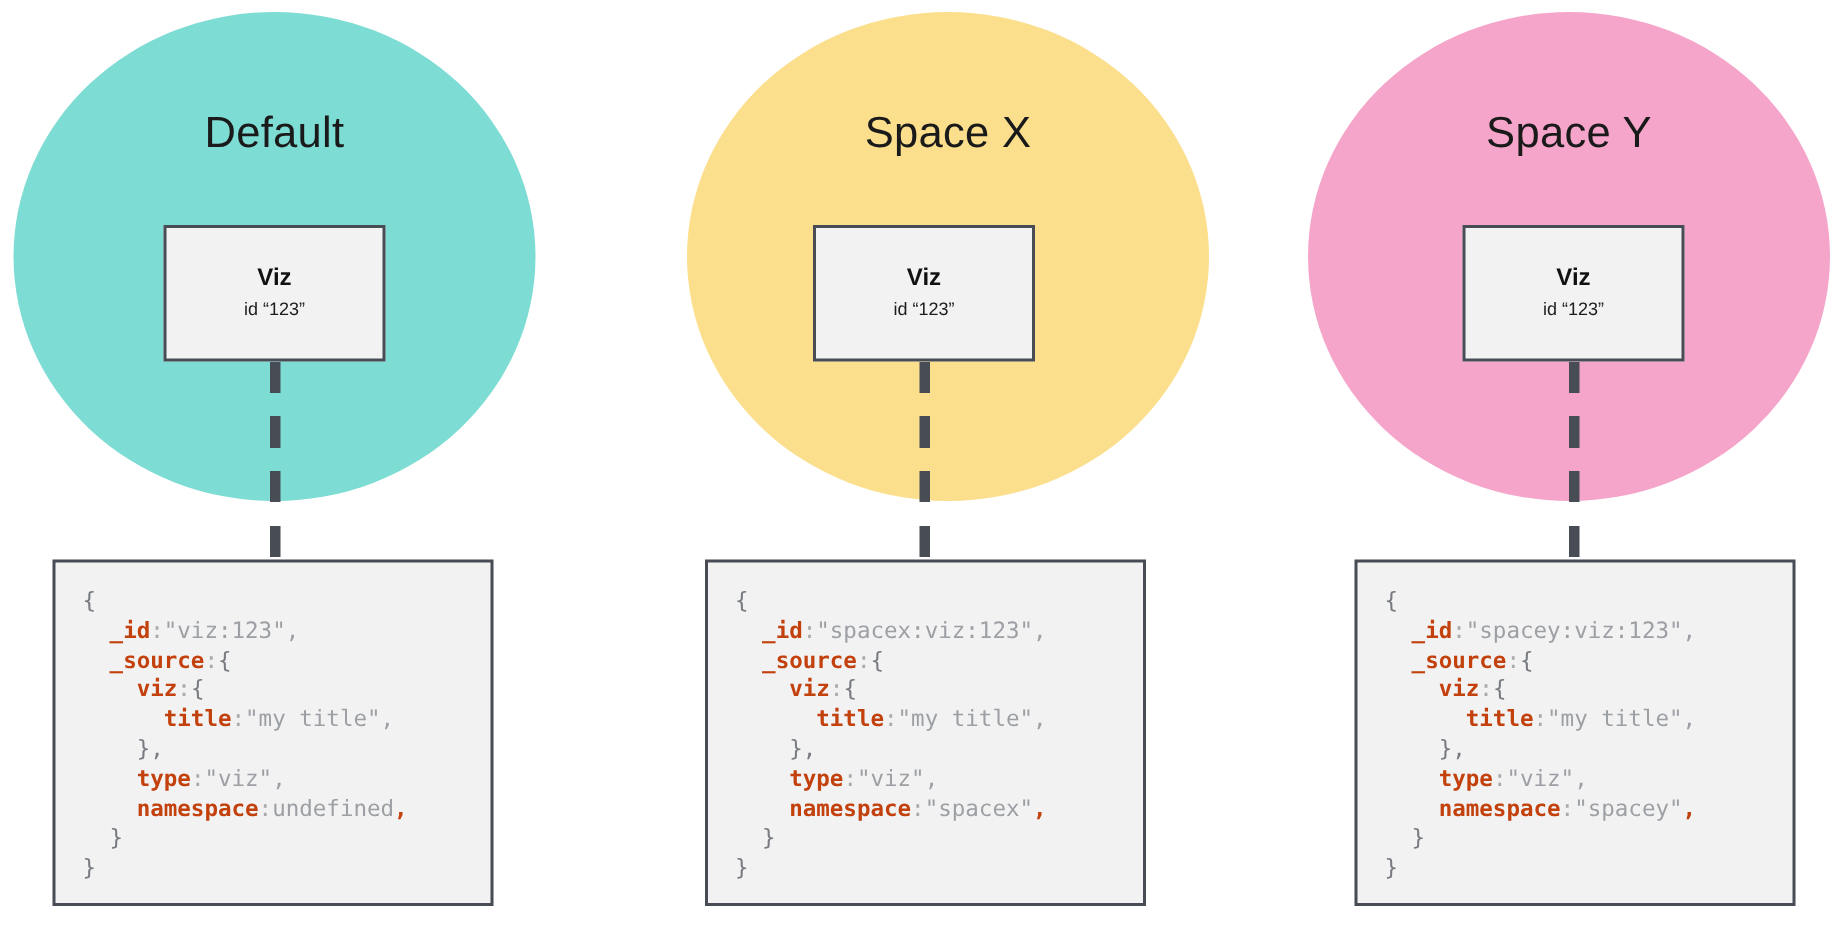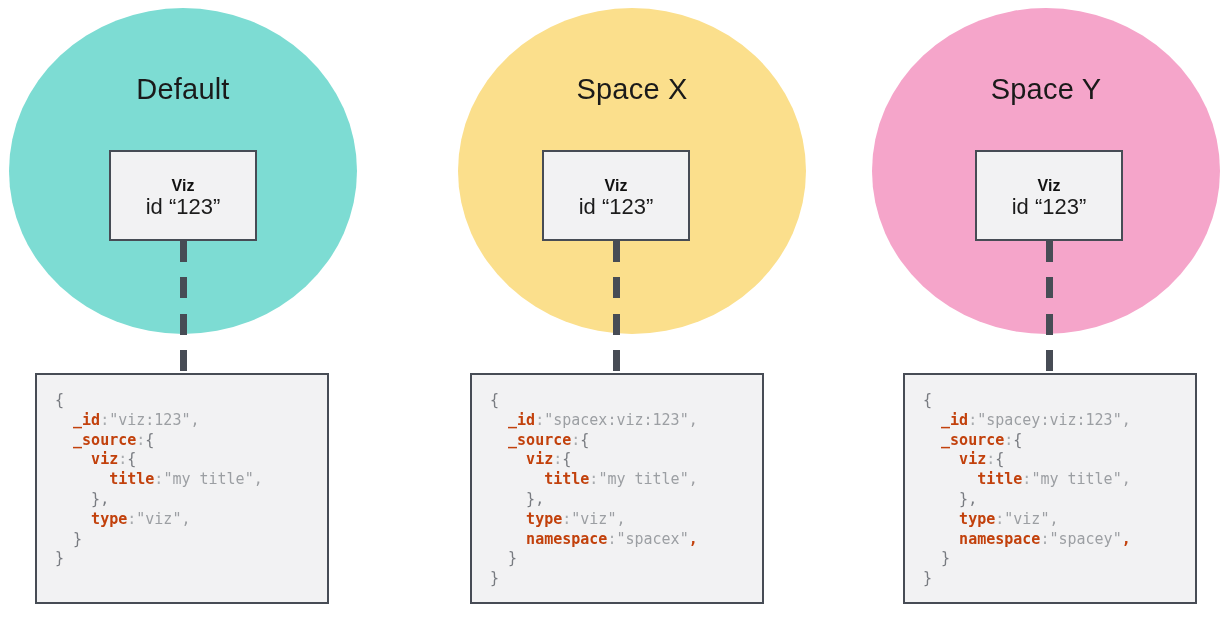--- a/index.html
+++ b/index.html
@@ -18,21 +18,21 @@
     text-align: center; font-size: 29px; line-height: 34px;
     color: #1a1a1a; letter-spacing: 0.2px;
   }
   .viz-node {
     position: absolute; top: 150px; width: 148px; height: 91px;
     box-sizing: border-box;
     background: #f2f2f3; border: 2px solid #474c55;
     display: flex; flex-direction: column; align-items: center; justify-content: center;
   }
   .viz-node-title { font-weight: bold; font-size: 16px; line-height: 21px; color: #111111; }
-  .viz-node-id   { font-size: 22px; line-height: 21px; color: #1c1c1c; }
+  .viz-node-id   { font-size: 12px; line-height: 21px; color: #1c1c1c; }
 
   .dashed-connector {
     position: absolute; top: 241px; width: 7px; height: 132px;
     background: repeating-linear-gradient(
       to bottom,
       #474c55 0px, #474c55 21px,
       transparent 21px, transparent 36.5px
     );
   }
 
@@ -83,20 +83,21 @@
     <div class="dashed-connector"></div>
     <div class="code-block">
       <div class="code">
           <div class="code-line"><span class="seg-pun">{</span></div>
           <div class="code-line"><span class="seg-key">  _id</span><span class="seg-col">:</span><span class="seg-val">"viz:123"</span><span class="seg-val">,</span></div>
           <div class="code-line"><span class="seg-key">  _source</span><span class="seg-col">:</span><span class="seg-pun">{</span></div>
           <div class="code-line"><span class="seg-key">    viz</span><span class="seg-col">:</span><span class="seg-pun">{</span></div>
           <div class="code-line"><span class="seg-key">      title</span><span class="seg-col">:</span><span class="seg-val">"my title"</span><span class="seg-val">,</span></div>
           <div class="code-line"><span class="seg-pun">    },</span></div>
           <div class="code-line"><span class="seg-key">    type</span><span class="seg-col">:</span><span class="seg-val">"viz"</span><span class="seg-val">,</span></div>
+          <div class="code-line"><span class="seg-key">    namespace</span><span class="seg-col">:</span><span class="seg-val">undefined</span><span class="seg-key">,</span></div>
           <div class="code-line"><span class="seg-pun">  }</span></div>
           <div class="code-line"><span class="seg-pun">}</span></div>
         </div>
     </div>
   </div>
 
   <div class="col-1">
     <div class="space-circle" style="background: rgb(251, 223, 140);"></div>
     <div class="space-label">Space X</div>
     <div class="viz-node">

